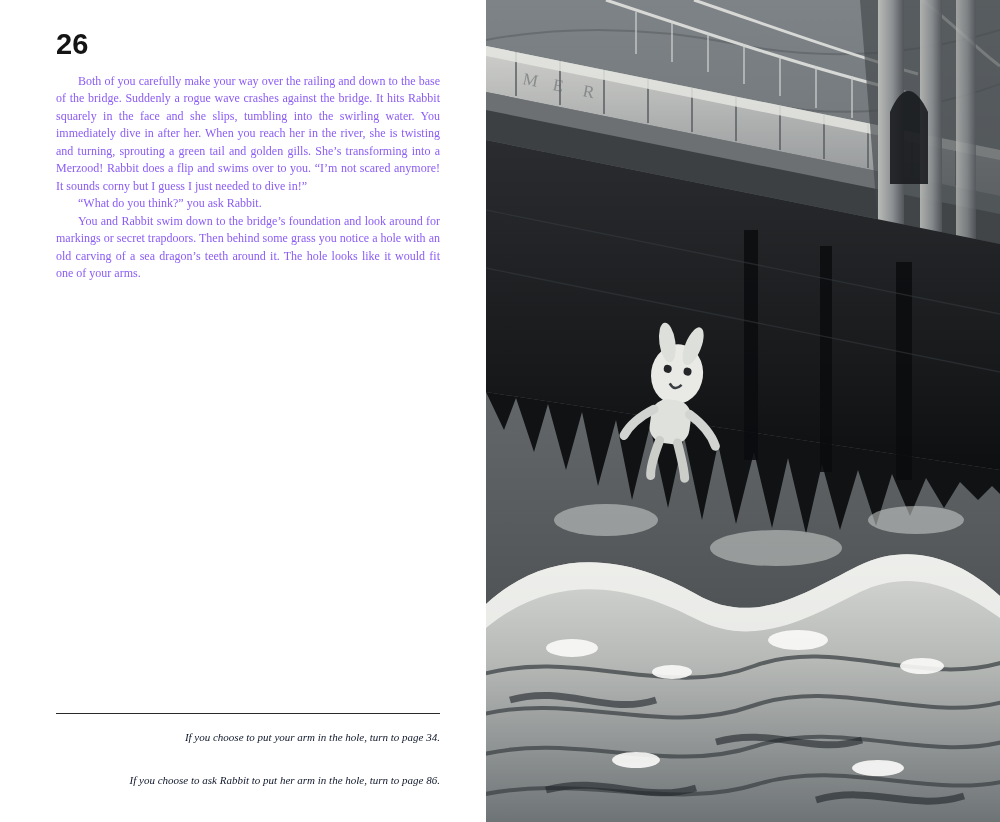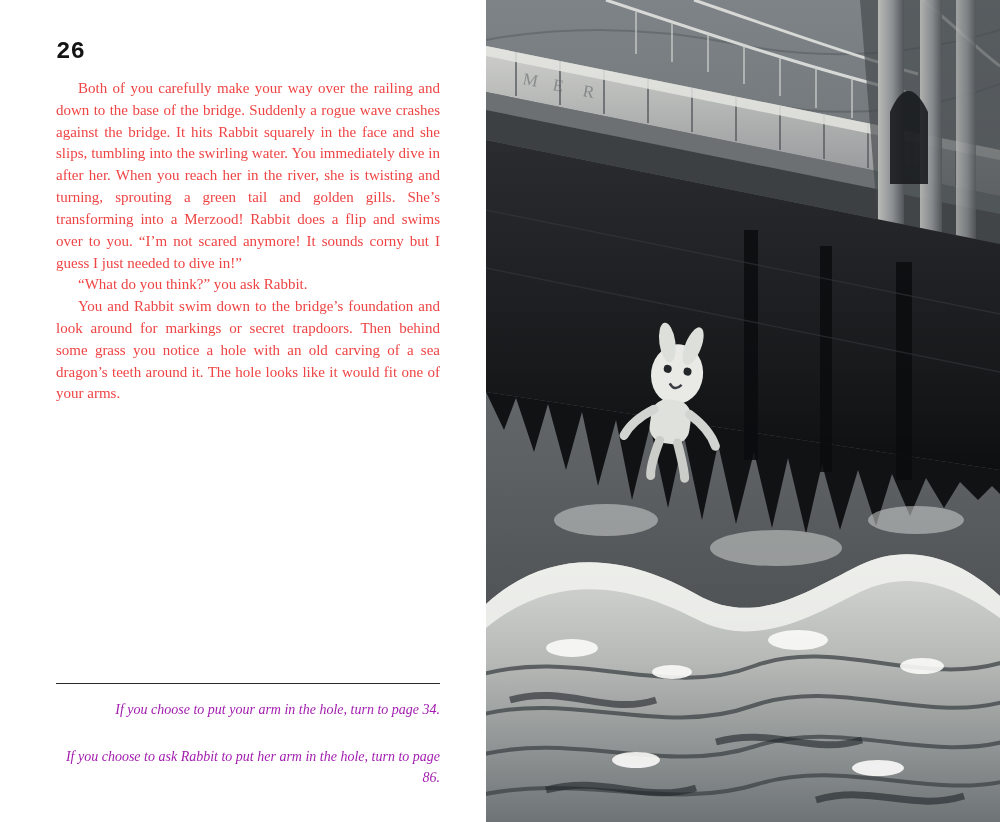--- a/index.html
+++ b/index.html
@@ -22,33 +22,33 @@
   
   .text-page {
     position: relative;
     width: 486px;
     height: 822px;
     background: #ffffff;
     box-sizing: border-box;
     padding: 30px 46px 20px 56px;
   }
   .page-number {
-    font-family: Liberation Mono, monospace;
-    font-size: 24px;
+    font-family: Liberation Sans, sans-serif;
+    font-size: 29px;
     font-weight: bold;
     color: #141414;
     letter-spacing: 0px;
-    margin: 10px 0 14px 0;
+    margin: 0 0 14px 0;
     line-height: 1;
   }
   .body-text {
     font-family: "Liberation Serif", serif;
-    font-size: 15px;
+    font-size: 12px;
     line-height: 1.455;
-    color: #ef4444;
+    color: #8b5cf6;
     text-align: justify;
     text-justify: inter-word;
     hyphens: none;
   }
   .body-text p {
     margin: 0;
     text-indent: 22px;
   }
 
   
@@ -60,23 +60,23 @@
   }
   .choice-rule {
     border: 0;
     border-top: 1px solid #2a2a2a;
     margin: 0 0 15px 0;
     width: 100%;
   }
   .choice {
     font-family: "Liberation Serif", serif;
     font-style: italic;
-    font-size: 14px;
+    font-size: 11px;
     line-height: 1.5;
-    color: #a21caf;
+    color: #0f172a;
     text-align: right;
     margin: 0 0 26px 0;
   }
   .choice:last-child {
     margin-bottom: 0;
   }
 
   
   .art-page {
     position: relative;

